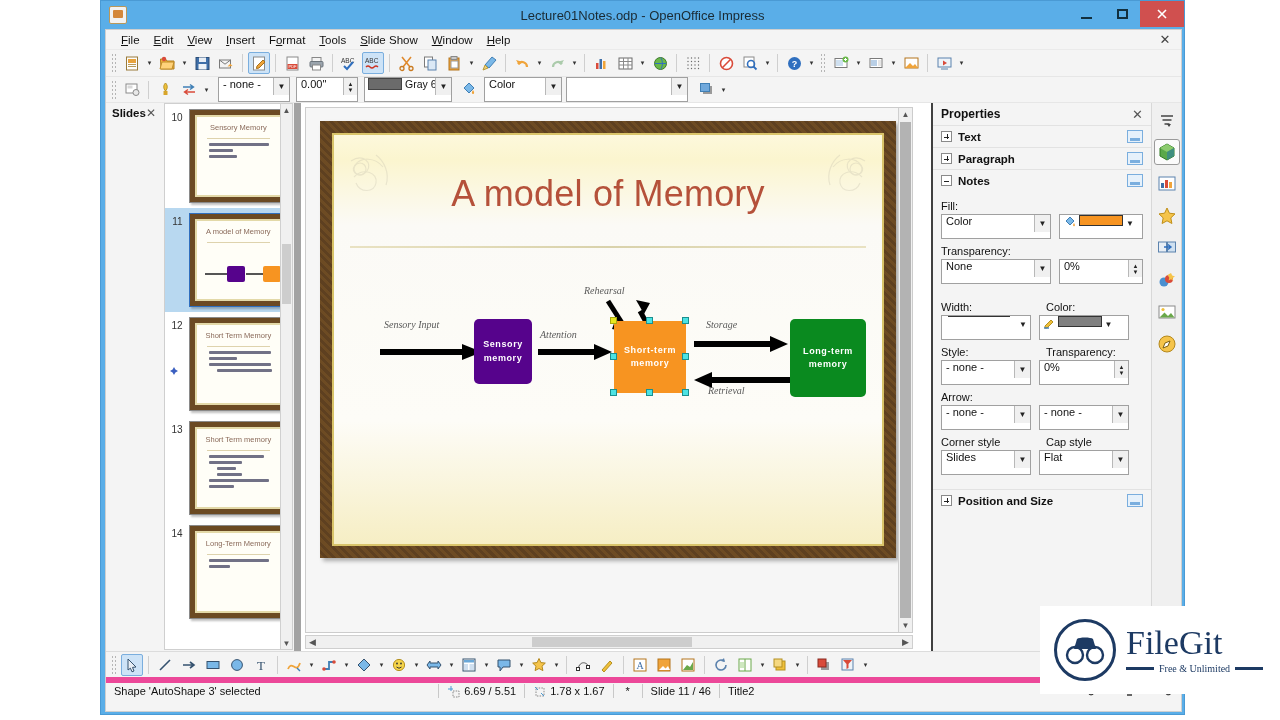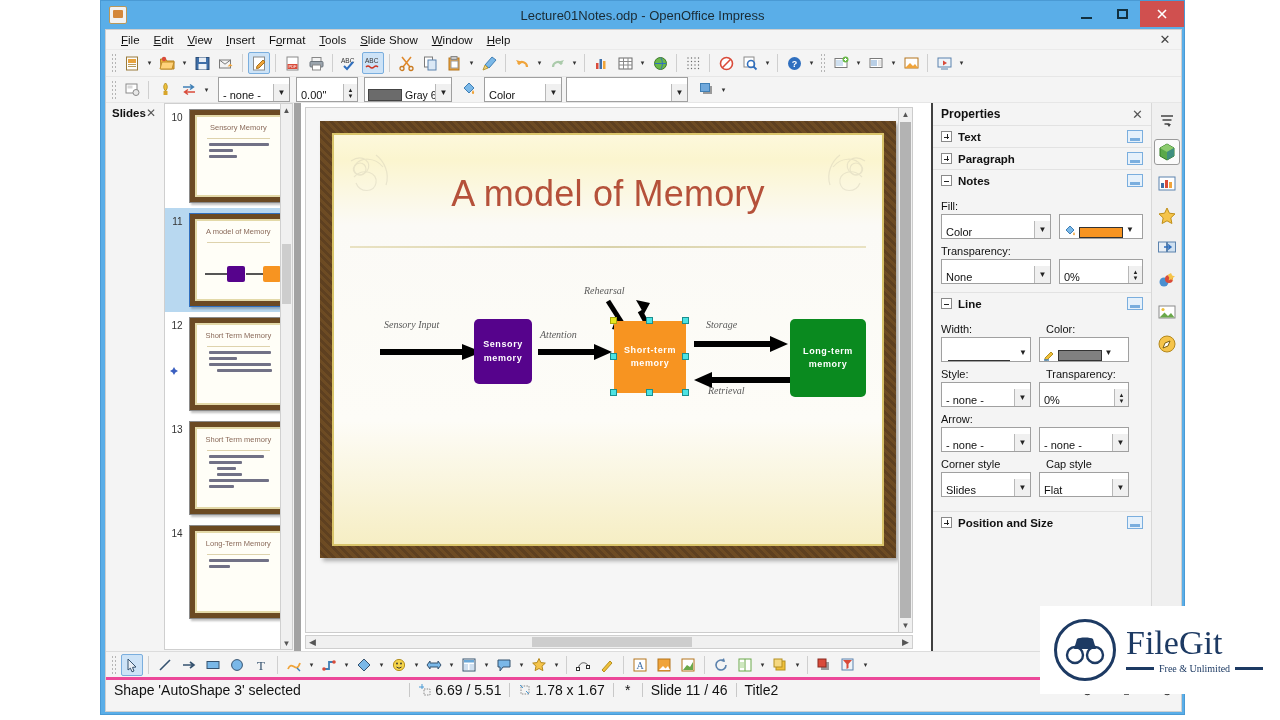--- a/index.html
+++ b/index.html
@@ -84,21 +84,21 @@
   .tbtn.active { background: #cde3f7; border: 1px solid #7aaede; }
   .tbtn.dim { opacity: .4; }
   .drop-arrow {
     width: 11px; height: 22px; display: flex; align-items: center; justify-content: center;
     font-size: 7px; color: #333;
   }
 
   
   .combo {
     height: 25px; background: #fff; border: 1px solid #a0a0a0;
-    display: flex; align-items: flex-end; font-size: 11px; position: relative;
+    display: flex; align-items: flex-start; font-size: 11px; position: relative;
   }
   .combo .val { padding: 0 4px; flex: 1; overflow: hidden; white-space: nowrap; color:#111; }
   .combo .arrow {
     width: 16px; height: 17px; background: #f0f0f0; border-left: 1px solid #b8b8b8;
     display:flex; align-items:center; justify-content:center; font-size: 8px; color:#222;
   }
   .spin { width: 14px; height: 17px; background:#f0f0f0; border-left:1px solid #b8b8b8;
     display:flex; flex-direction:column; align-items:center; justify-content:center; }
   .spin span { font-size:6px; line-height:6px; color:#222; }
 
@@ -211,21 +211,21 @@
   .strip-btn { width:26px; height:26px; margin-bottom:6px; display:flex;
     align-items:center; justify-content:center; border-radius:3px; }
   .strip-btn.sel { border:1px solid #9a9a9a; background:#fbfbfb; }
 
   
   .drawbar { height: 26px; background:#f4f4f4; display:flex; align-items:center;
     border-top:1px solid #dcdcdc; padding-left:2px; }
 
   
   .statusbar { height: 22px; background:#f4f4f4; display:flex; align-items:center;
-    border-top:3px solid #ec4899; font-size:14px; color:#111; }
+    border-top:6px solid #ec4899; font-size:11px; color:#111; }
   .st-cell { padding: 0 8px; display:flex; align-items:center; height:16px; }
   .st-sep { width:1px; height:14px; background:#c8c8c8; }
   .zoom-slider { display:flex; align-items:center; gap:3px; }
   .zs-track { width: 62px; height:2px; background:#9a9a9a; position:relative;}
   .zs-knob { position:absolute; left:28px; top:-4px; width:5px; height:10px; background:#666;}
 
   
   .filegit { position:absolute; right:0px; bottom: 26px; width: 240px; height: 88px;
     background:#ffffff; display:flex; align-items:center; padding-left: 14px; gap: 10px; }
   .fg-circle { width: 62px; height:62px; border-radius:50%; border:3px solid #1d3a63;
@@ -869,25 +869,20 @@
               <div class="combo" style="width:84px;">
                 <div class="val">0%</div>
                 <div class="spin">
                     <span>▲</span>
                     <span>▼</span>
                   </div>
               </div>
             </div>
           </div>
 
-          <div class="sec-head">
-            <span class="sec-toggle"></span>
-            <span>Line</span>
-            <span class="sec-dock"></span>
-          </div>
 
           <div class="props-body">
             <div class="row2">
               <div class="col">
                   <div class="fld-label">Width:</div>
                 </div>
               <div class="col">
                   <div class="fld-label">Color:</div>
                 </div>
             </div>

